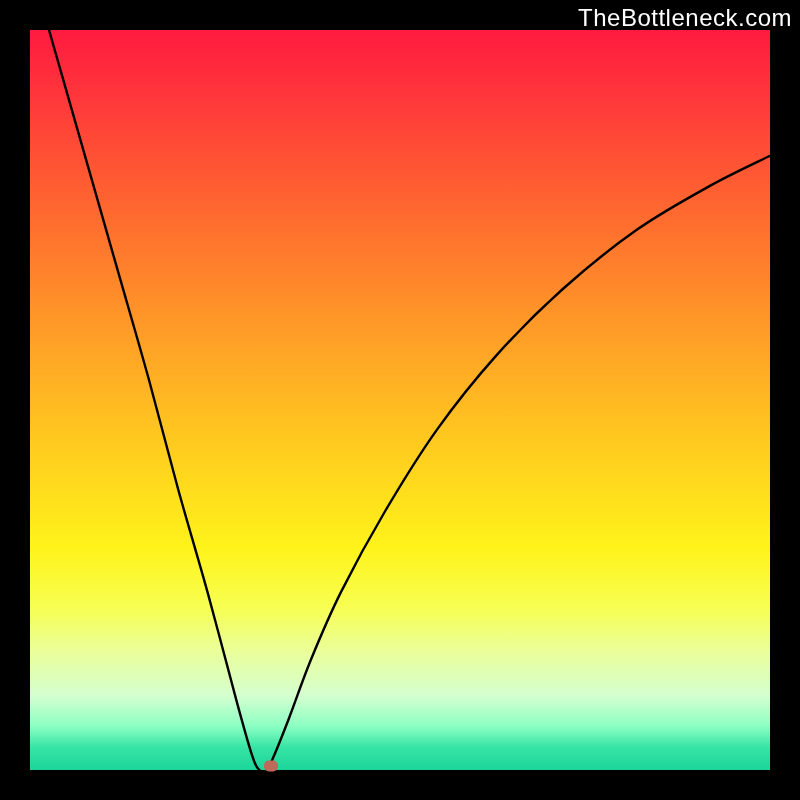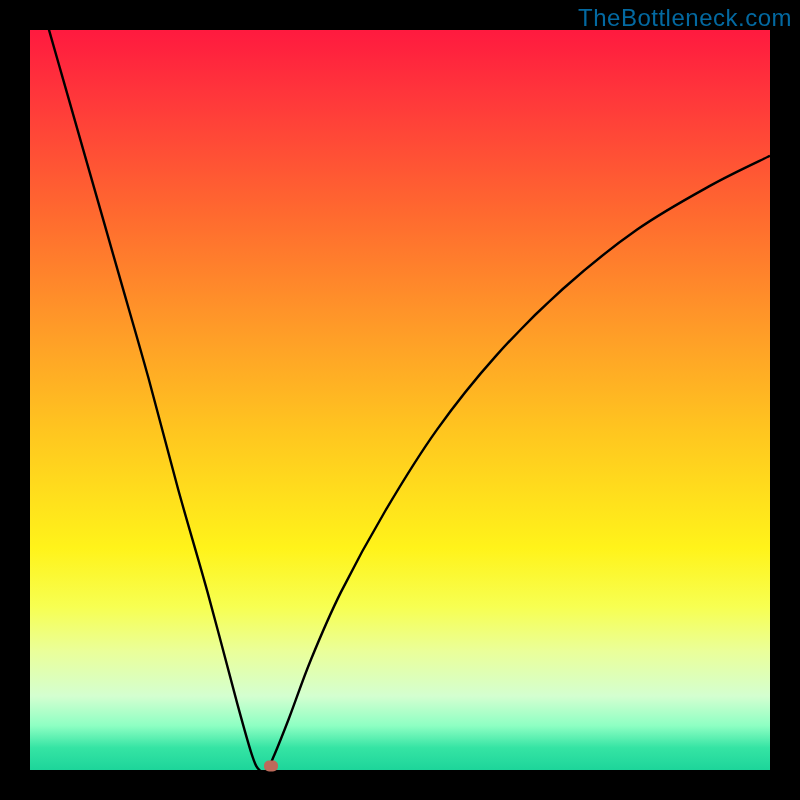--- a/index.html
+++ b/index.html
@@ -35,21 +35,21 @@
       #d4ffd0 90%,
       #8effc3 94%,
       #35e4a4 97%,
       #1dd59a 100%
     );
   }
   .watermark {
     position: absolute;
     top: 4px;
     right: 8px;
-    color: #0369a1;
+    color: #ffffff;
     font-size: 24px;
     letter-spacing: 0.5px;
     user-select: none;
   }
   svg.curve {
     position: absolute;
     left: 0;
     top: 0;
     width: 740px;
     height: 740px;

